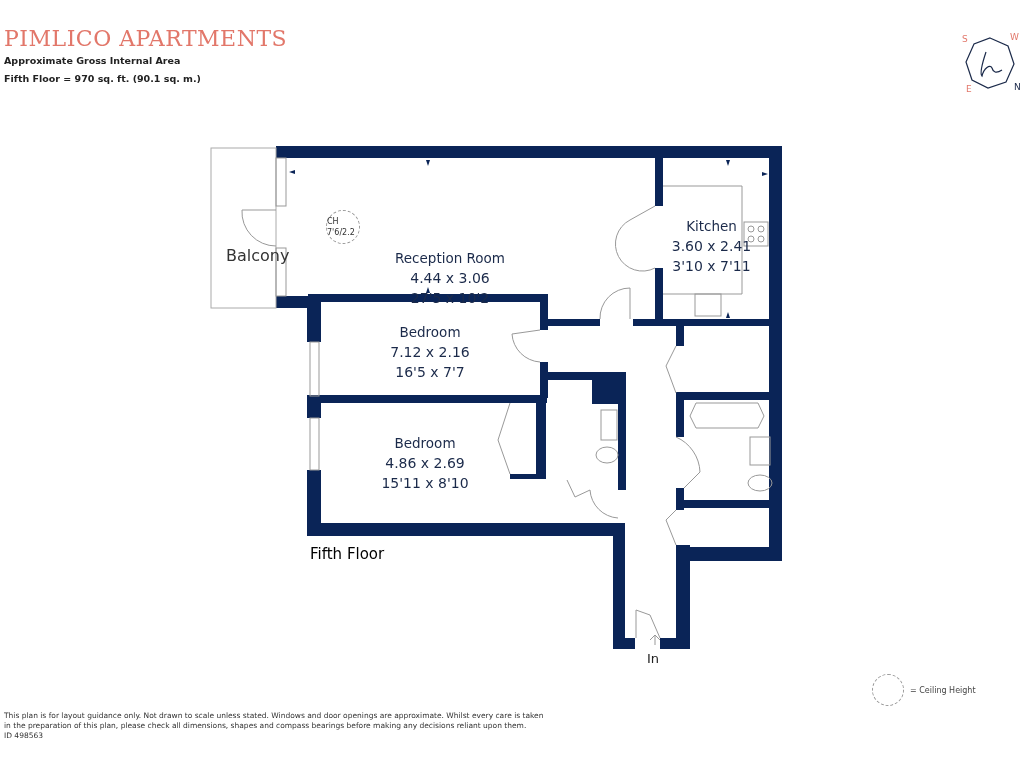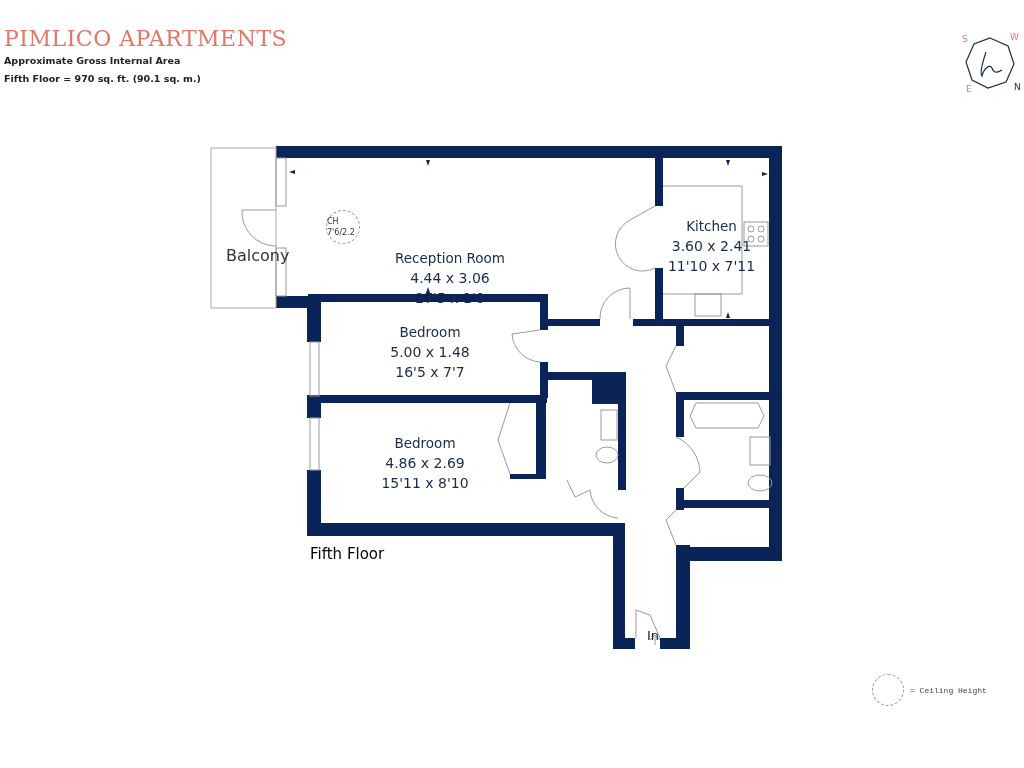--- a/index.html
+++ b/index.html
@@ -4,24 +4,24 @@
 <style>
   html, body { margin:0; padding:0; background:#ffffff; }
   body { width:1024px; height:768px; position:relative; overflow:hidden; font-family:"DejaVu Sans", sans-serif; }
   .title { position:absolute; left:4px; top:26px; font-family:"DejaVu Serif", serif; font-size:22px; letter-spacing:0.5px; color:#e2776a; font-weight:normal; }
   .sub { position:absolute; left:4px; font-size:9.5px; color:#222;font-weight:bold; }
   .sub1 { top:55px; }
   .sub2 { top:73px; }
   .compass { position:absolute; left:958px; top:30px; width:64px; height:66px; }
   .plan { position:absolute; left:0; top:0; }
   .disclaimer { position:absolute; left:4px; top:711px; font-size:7.5px; color:#333; line-height:10px; width:560px; }
-  .legend { position:absolute; left:872px; top:674px; display:flex; align-items:center; gap:6px; font-size:8px; color:#444;font-family:Liberation Mono, monospace; }
+  .legend { position:absolute; left:872px; top:674px; display:flex; align-items:center; gap:6px; font-size:8px; color:#444; }
   .legend .circle { width:30px; height:30px; border:1px dashed #999; border-radius:50%; }
   .floor-label { position:absolute; left:310px; top:545px; font-size:15px; color:#000000; }
-  .in-label { position:absolute; left:647px; top:628px; font-size:13px; color:#222; }
+  .in-label { position:absolute; left:647px; top:651px; font-size:13px; color:#222; }
   .room { position:absolute; text-align:center; color:#1b2a4a; line-height:20px; font-size:14px; }
   .room .nm { font-size:13.5px; }
   .balcony { position:absolute; left:226px; top:246px; font-size:16px; color:#333; }
   .ch { position:absolute; left:326px; top:210px; width:34px; height:34px; border:1px dashed #999; border-radius:50%; font-size:8px; color:#333; text-align:left; line-height:11px; box-sizing:border-box; padding-top:5px; }
 </style>
 </head>
 <body>
 
 <div class="title">PIMLICO APARTMENTS</div>
 <div class="sub sub1">Approximate Gross Internal Area</div>
@@ -138,40 +138,43 @@
 
 <div class="balcony">Balcony</div>
 <div class="ch">
   <div>CH</div>
   <div>7'6/2.2</div>
 </div>
 
 <div class="room" style="left:380px; top:200px; width:140px;margin-top:48px;">
   <div class="nm">Reception Room</div>
   <div>4.44 x 3.06</div>
-  <div>27'5 x 1'0</div>
+  <div>27'5 x 10'2</div>
 </div>
 <div class="room" style="left:664px; top:216px; width:95px;">
   <div class="nm">Kitchen</div>
   <div>3.60 x 2.41</div>
-  <div>11'10 x 7'11</div>
+  <div>3'10 x 7'11</div>
 </div>
 <div class="room" style="left:370px; top:322px; width:120px;">
   <div class="nm">Bedroom</div>
-  <div>5.00 x 1.48</div>
+  <div>7.12 x 2.16</div>
   <div>16'5 x 7'7</div>
 </div>
 <div class="room" style="left:365px; top:433px; width:120px;">
   <div class="nm">Bedroom</div>
   <div>4.86 x 2.69</div>
   <div>15'11 x 8'10</div>
 </div>
 
 <div class="floor-label">Fifth Floor</div>
 <div class="in-label">In</div>
 
 <div class="legend">
   <div class="circle"></div>
   <span>= Ceiling Height</span>
 </div>
 
 <div class="disclaimer">
+  <div>This plan is for layout guidance only. Not drawn to scale unless stated. Windows and door openings are approximate. Whilst every care is taken</div>
+  <div>in the preparation of this plan, please check all dimensions, shapes and compass bearings before making any decisions reliant upon them.</div>
+  <div>ID 498563</div>
 </div>
 
 </body></html>

